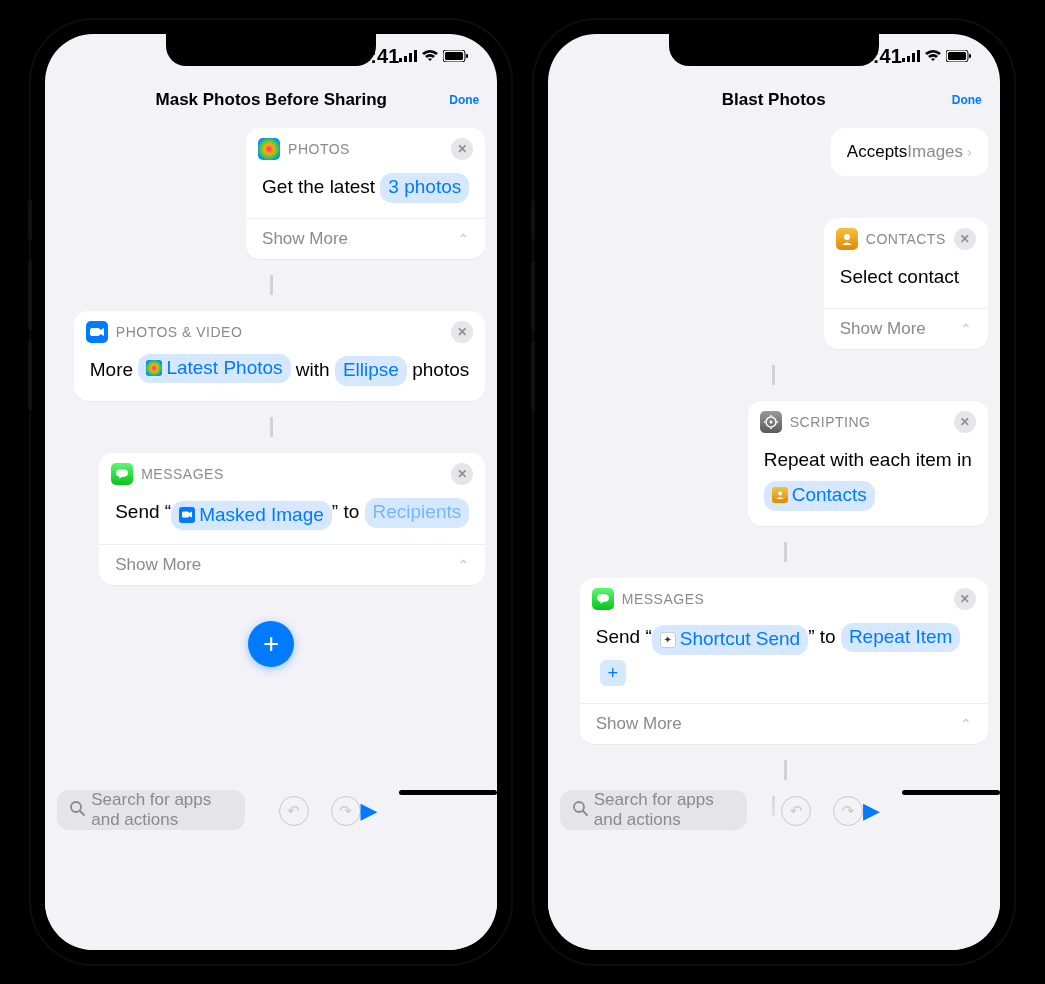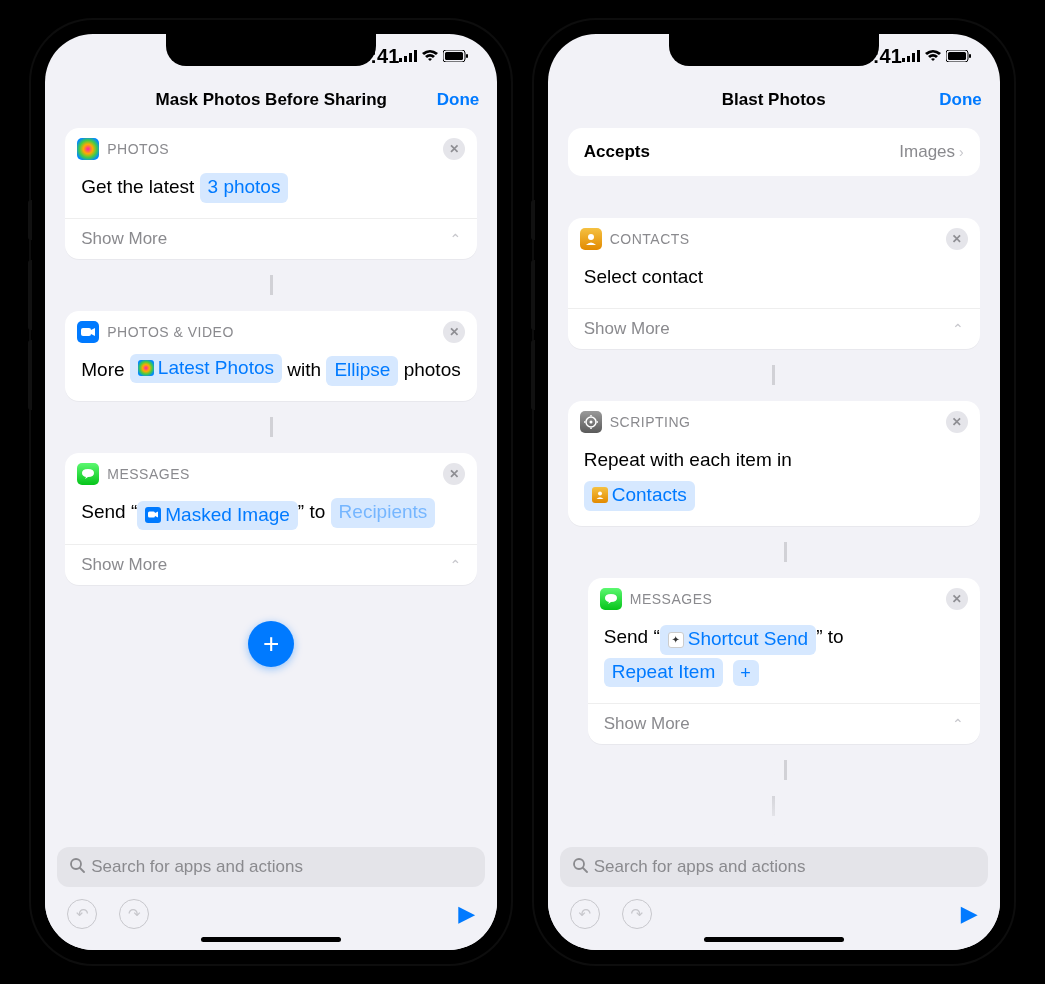--- a/index.html
+++ b/index.html
@@ -7,51 +7,51 @@
   .phone { width: 480px; height: 944px; background: #000; border-radius: 62px; padding: 14px; box-shadow: 0 0 0 2px rgba(255,255,255,0.05); position: relative; }
   .phone::before { content:""; position:absolute; left:-3px; top:180px; width:4px; height:40px; background:#111; border-radius:3px 0 0 3px; }
   .phone::after { content:""; position:absolute; left:-3px; top:240px; width:4px; height:70px; background:#111; border-radius:3px 0 0 3px; box-shadow: 0 80px 0 #111; }
   .screen { width:100%; height:100%; background:#f2f2f7; border-radius:48px; overflow:hidden; position:relative; display:flex; flex-direction:column; }
   .notch { position:absolute; top:0; left:50%; transform:translateX(-50%); width:210px; height:32px; background:#000; border-bottom-left-radius:20px; border-bottom-right-radius:20px; z-index:10; }
   .status-bar { height:44px; display:flex; justify-content:flex-end; align-items:center; padding:0 28px; font-size:20px; font-weight:600; color:#000; }
   .status-right { display:flex; gap:4px; align-items:center; }
   .signal svg, .wifi svg, .battery svg { display:block; }
   .nav { height:44px; display:flex; align-items:center; justify-content:center; position:relative; padding:0 5px; }
   .nav-title { font-size:17px; font-weight:600; color:#000; white-space:nowrap; overflow:hidden; text-overflow:ellipsis; max-width:300px;}
-  .nav-done { position:absolute; right:18px; color:#007aff; font-size:17px; font-weight:600; }
-  .content { flex:1; overflow:hidden; padding:6px 20px 0; display:flex; flex-direction:column; gap:16px; position:relative;}
+  .nav-done { position:absolute; right:18px; color:#007aff; font-size:12px; font-weight:600; }
+  .content { flex:1; overflow:hidden; padding:6px 12px 0; display:flex; flex-direction:column; gap:16px; position:relative;align-items:flex-end;}
   .card { background:#fff; border-radius:14px; overflow:hidden; box-shadow:0 1px 0 rgba(0,0,0,0.04); position:relative; z-index:1;}
   .card.nested { margin-left:20px; }
   .card-head { display:flex; align-items:center; gap:8px; padding:10px 12px 6px; }
   .card-head.plain { padding:14px 16px; font-size:17px; font-weight:600; color:#000; justify-content:space-between;}
   .app-icon { width:22px; height:22px; border-radius:5px; display:flex; align-items:center; justify-content:center; font-size:13px; color:#fff; flex-shrink:0;}
   .app-icon.photos { background:radial-gradient(circle,#f2a 0,#fa0 30%,#4c4 55%,#08f 80%); }
   .app-icon.bluevideo { background:#007aff; }
   .app-icon.messages { background:linear-gradient(#5bf870,#06c41a); }
   .app-icon.contacts { background:linear-gradient(#f5c142,#e28a00); }
   .app-icon.scripting { background:linear-gradient(#9a9a9a,#5a5a5a); }
   .cat-label { font-size:14px; font-weight:500; letter-spacing:0.5px; color:#8a8a8e; text-transform:uppercase; }
   .close-x { margin-left:auto; width:22px; height:22px; border-radius:11px; background:#e5e5ea; color:#8e8e93; display:flex; align-items:center; justify-content:center; font-size:12px; font-weight:bold; }
   .card-body { padding:4px 16px 14px; font-size:19px; font-weight:500; color:#000; line-height:1.8; }
-  .token { display:inline-flex; align-items:center; gap:4px; background:#d6e8ff; color:#007aff; padding:1px 8px 2px; border-radius:6px; font-weight:500; vertical-align:baseline; line-height:1.4; }
+  .token { display:inline-flex; align-items:center; gap:4px; background:#d6e8ff; color:#007aff; padding:1px 8px 2px; border-radius:12px; font-weight:500; vertical-align:baseline; line-height:1.4; }
   .token.faded { color:rgba(0,122,255,0.45); }
   .tok-icon { width:16px; height:16px; border-radius:3px; display:inline-flex; align-items:center; justify-content:center; font-size:10px; color:#fff; }
   .tok-icon.photos { background:radial-gradient(circle,#f2a 0,#fa0 30%,#4c4 55%,#08f 80%); }
   .tok-icon.bluevideo { background:#007aff; }
   .tok-icon.contacts { background:linear-gradient(#f5c142,#e28a00); }
   .tok-icon.shortcut { background:#fff; color:#333; border:1px solid #ccc;}
   .add-chip { display:inline-flex; width:26px; height:26px; border-radius:6px; background:#d6e8ff; color:#007aff; align-items:center; justify-content:center; font-size:18px; font-weight:500; vertical-align:middle; margin-left:4px;}
   .showmore { border-top:1px solid #eee; padding:10px 16px; display:flex; justify-content:space-between; align-items:center; font-size:17px; color:#8a8a8e; }
   .chev { color:#c7c7cc; font-size:14px; }
   .connector { width:3px; height:20px; background:#d1d1d6; margin:0 auto; position:relative; z-index:0;}
   .add-btn { width:46px; height:46px; border-radius:23px; background:#007aff; color:#fff; display:flex; align-items:center; justify-content:center; margin:20px auto 0; font-size:28px; font-weight:300; box-shadow:0 2px 8px rgba(0,122,255,0.4); }
   .add-btn.partial { margin-top:10px; height:20px; border-radius:23px 23px 0 0; overflow:hidden; align-items:flex-start; padding-top:6px; font-size:22px; line-height:8px;}
   .accepts-row { background:#fff; border-radius:14px; padding:14px 16px; display:flex; justify-content:space-between; align-items:center; font-size:17px; }
   .accepts-row .val { color:#8a8a8e; display:flex; align-items:center; gap:4px;}
-  .bottom-fade { position:absolute; left:0; right:0; bottom:0; height:160px; display:flex; flex-direction:column; justify-content:flex-end; pointer-events:none; background:linear-gradient(to bottom, rgba(242,242,247,0) 0%, rgba(242,242,247,1) 30%);}
+  .bottom-fade { position:absolute; left:0; right:0; bottom:0; height:160px; display:flex; justify-content:flex-end; pointer-events:none; background:linear-gradient(to bottom, rgba(242,242,247,0) 0%, rgba(242,242,247,1) 30%);}
   .search { margin:0 12px 6px; background:#e4e4e9; border-radius:12px; height:40px; display:flex; align-items:center; gap:6px; padding:0 12px; font-size:17px; color:#8a8a8e; pointer-events:auto;}
   .toolbar { height:44px; display:flex; align-items:center; justify-content:space-between; padding:0 22px 2px; pointer-events:auto;}
   .tb-left { display:flex; gap:22px; }
   .tb-btn { width:30px; height:30px; border-radius:15px; border:1.5px solid #c7c7cc; display:flex; align-items:center; justify-content:center; color:#c7c7cc; font-size:15px;}
   .play { color:#007aff; font-size:22px; }
   .home-ind { width:140px; height:5px; border-radius:3px; background:#000; margin:0 auto 8px;}
   .spacer { height:10px; }
 </style>
 </head>
 <body>
@@ -219,21 +219,21 @@
           </span>
       </div>
     </div>
     <div class="nav">
       <span class="nav-title">Blast Photos</span>
       <span class="nav-done">Done</span>
     </div>
     <div class="content">
 
       <div class="accepts-row">
-        <span style="font-weight:700">Accepts</span>
+        <span style="font-weight:400">Accepts</span>
         <span class="val">
           <span>Images</span>
           <span class="chev">›</span>
         </span>
       </div>
 
       <div class="spacer"></div>
 
       <div class="card">
         <div class="card-head">

